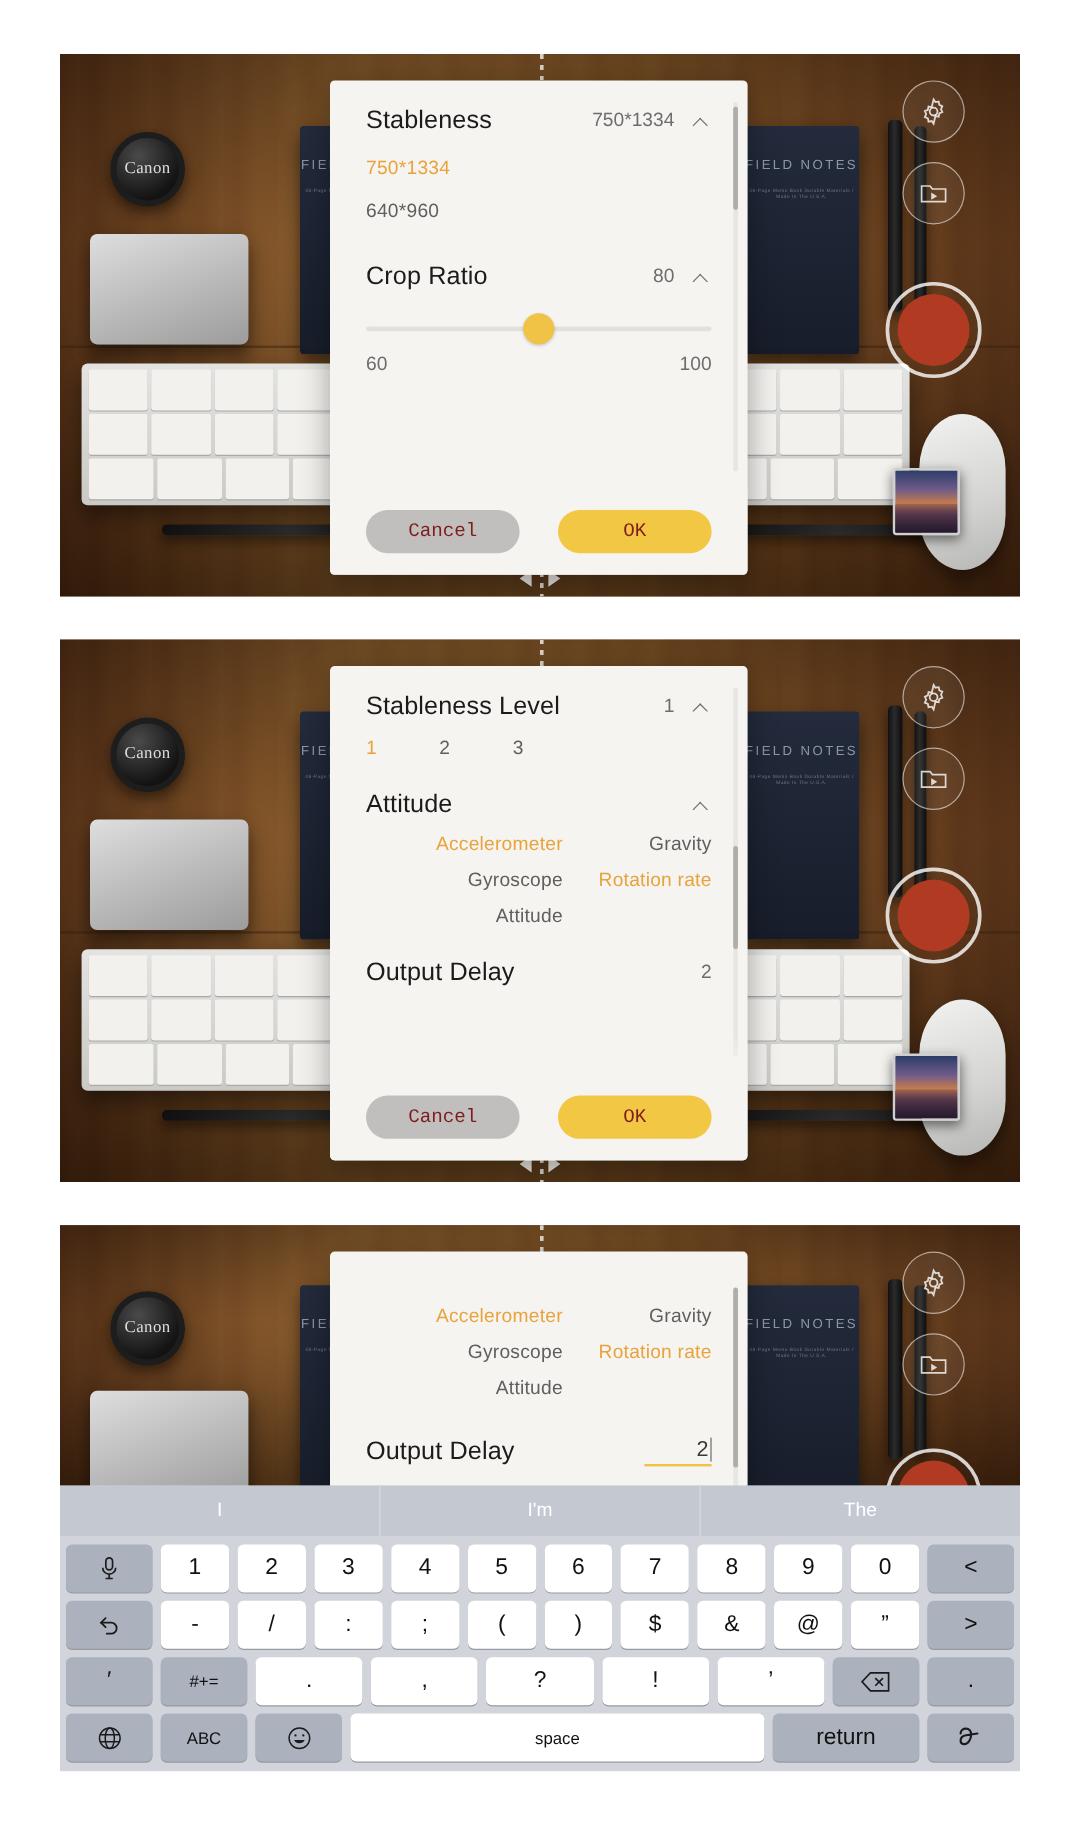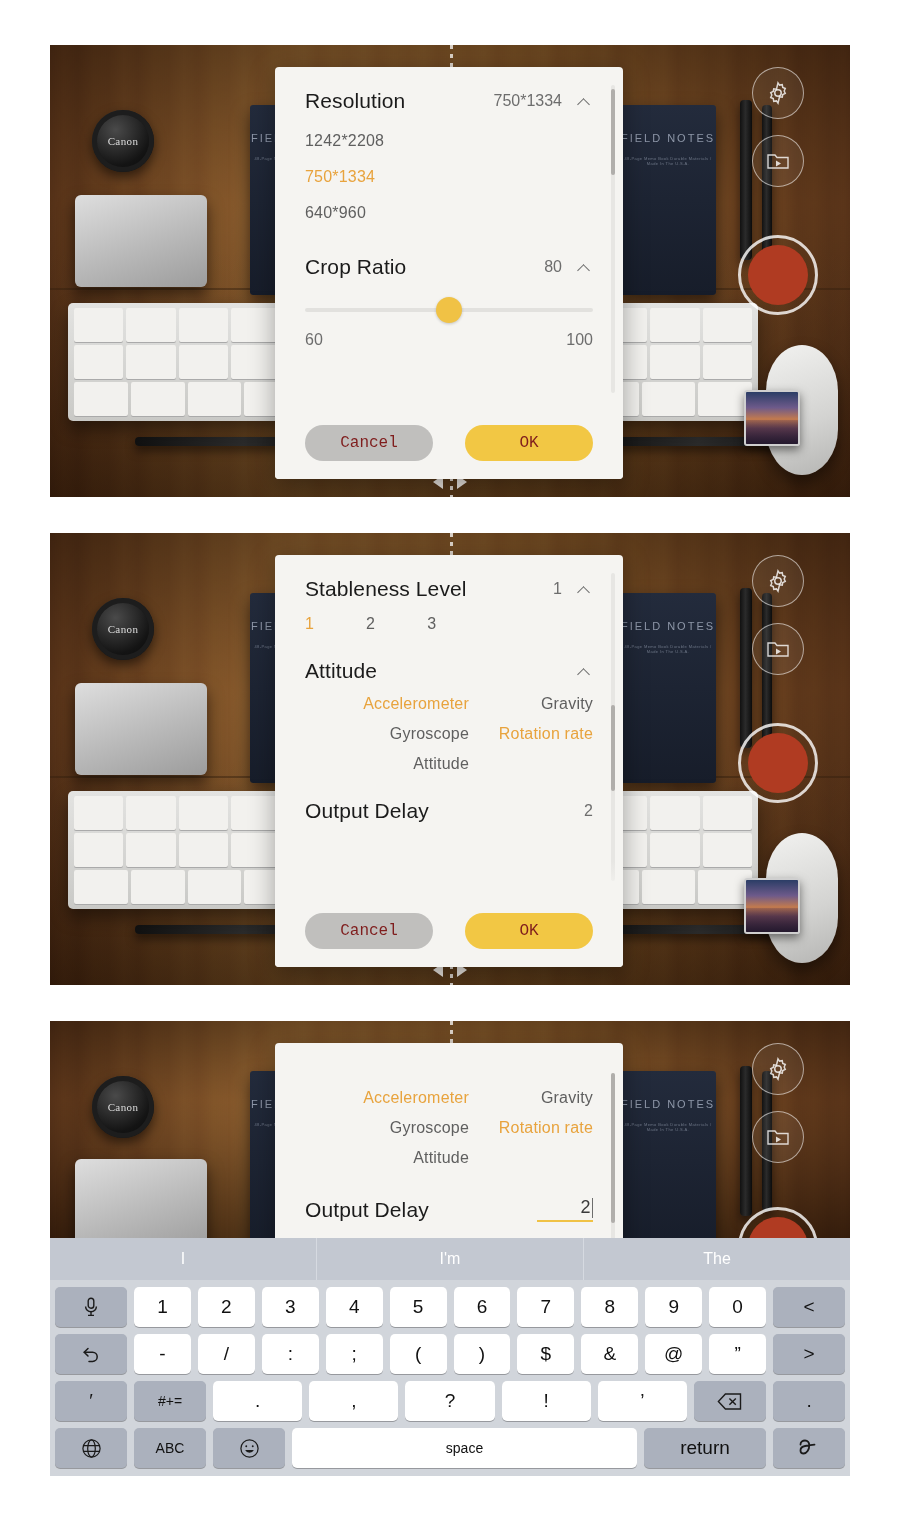--- a/index.html
+++ b/index.html
@@ -43,21 +43,21 @@
   }
 
   
   .lenscap{
     position:absolute; width:62px; height:62px; border-radius:50%;
     background: radial-gradient(circle at 38% 32%, #4a4a4a, #141414 62%, #070707);
     box-shadow: 0 5px 12px rgba(0,0,0,.55), inset 0 0 0 5px #1d1d1d;
     display:flex; align-items:center; justify-content:center;
   }
   .lenscap span{
-    color:#ddd; font-size:11px; font-family:"Liberation Serif", serif;
+    color:#ddd; font-size:14px; font-family:"Liberation Serif", serif;
     letter-spacing:.4px;
   }
   .drive{
     position:absolute; width:132px; height:92px; border-radius:6px;
     background: linear-gradient(160deg, #dedede, #b9b9b9 55%, #9c9c9c);
     box-shadow: 0 8px 16px rgba(0,0,0,.5);
   }
   .notebook{
     position:absolute; border-radius:3px;
     background: linear-gradient(180deg, #232b3c, #171d2a);
@@ -352,28 +352,27 @@
 
     <div class="split"></div>
     <div class="split-arrows" style="bottom:8px;">
       <div class="tri tri-l"></div>
       <div class="tri tri-r"></div>
     </div>
 
     <div class="dialog" style="left:225px; top:22px; width:348px; height:412px;">
       <div class="dlg-body">
         <div class="row-head">
-          <div class="row-title">Resolution</div>
+          <div class="row-title">Stableness</div>
           <div class="row-right">
             <div class="row-value">750*1334</div>
             <span class="chev"></span>
           </div>
         </div>
         <div class="opt-list">
-          <div class="opt">1242*2208</div>
           <div class="opt sel">750*1334</div>
           <div class="opt">640*960</div>
         </div>
 
         <div class="row-head" style="margin-top:24px;">
           <div class="row-title">Crop Ratio</div>
           <div class="row-right">
             <div class="row-value">80</div>
             <span class="chev"></span>
           </div>

